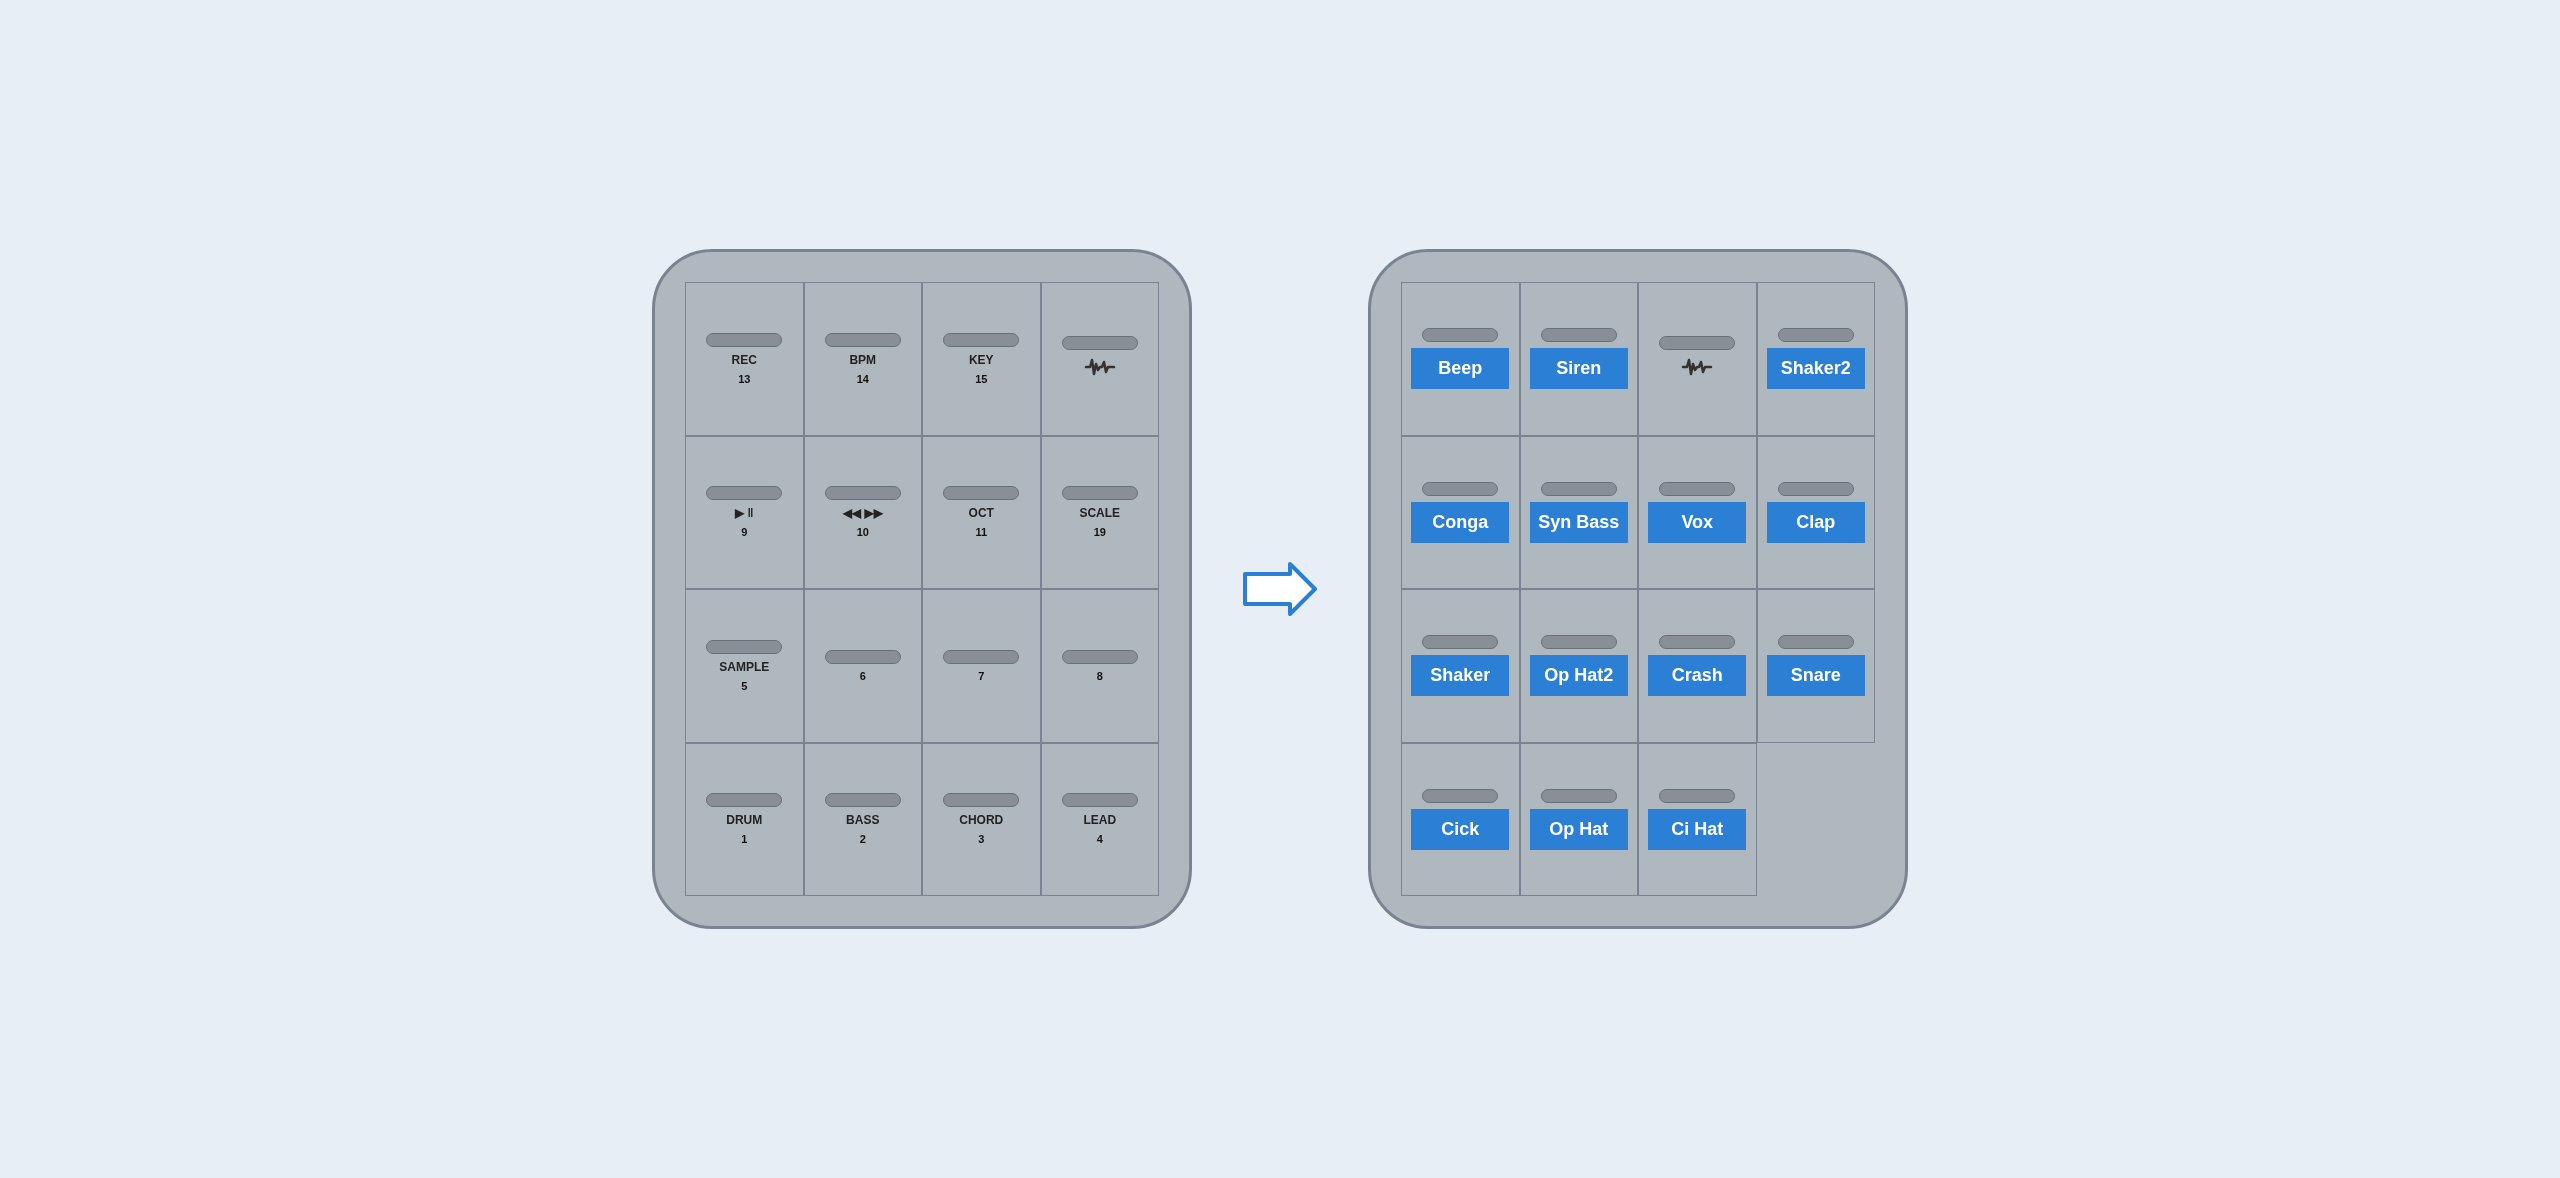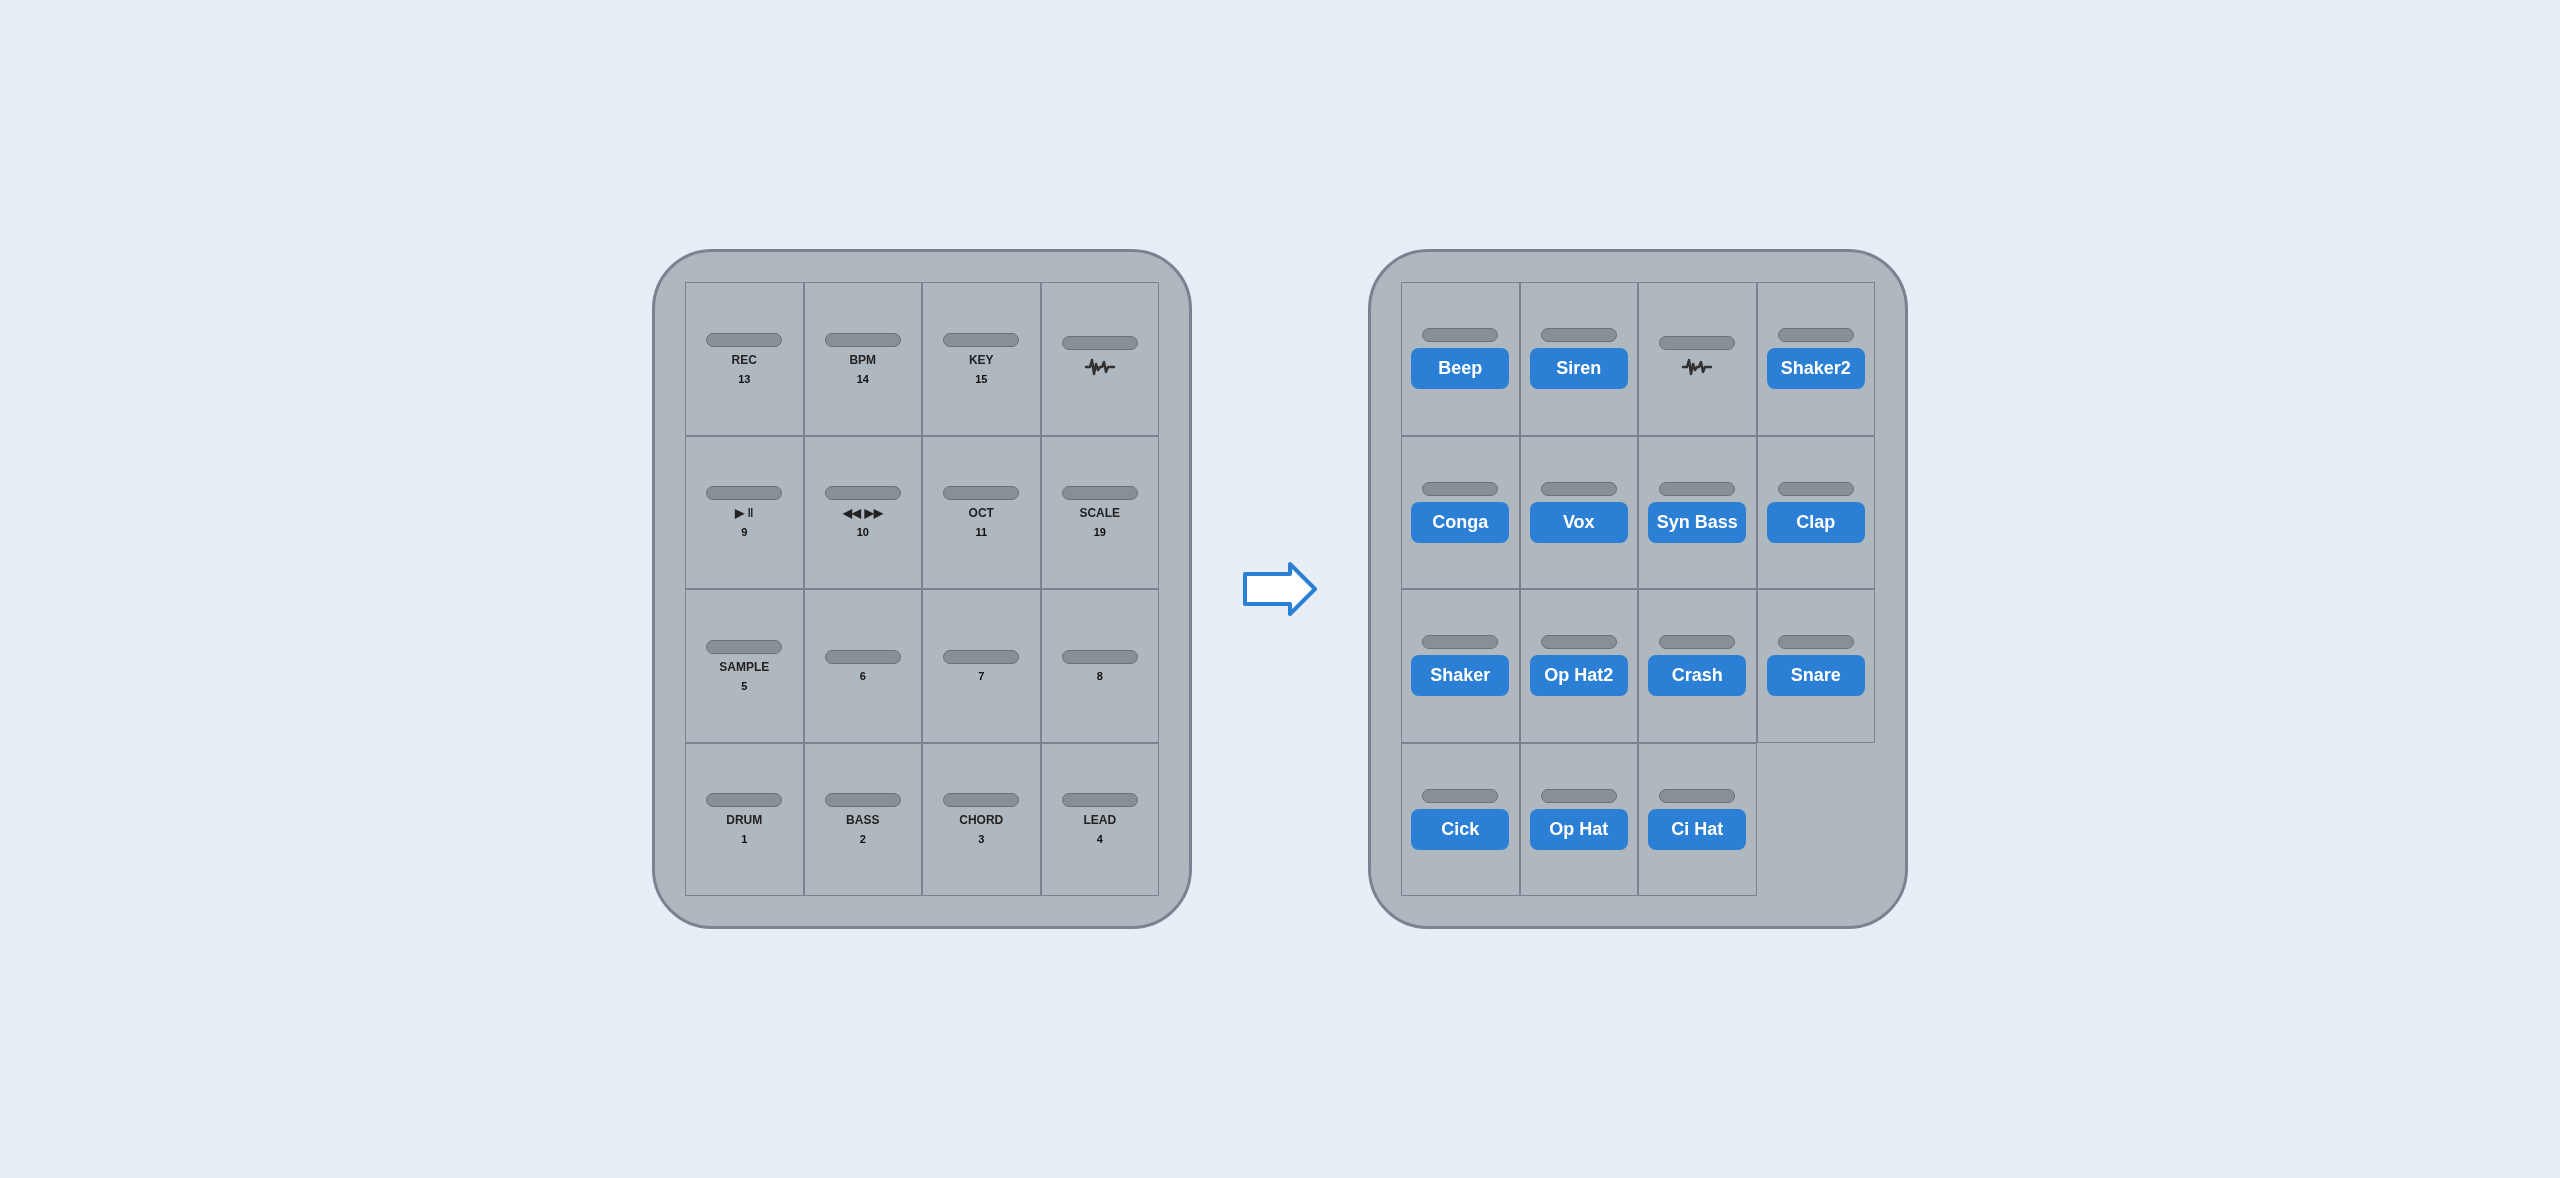--- a/index.html
+++ b/index.html
@@ -60,21 +60,21 @@
       line-height: 1.2;
     }
     .cell-number {
       font-size: 11px;
       font-weight: bold;
       color: #111;
     }
     .blue-btn {
       background: #2b7fd4;
       color: white;
-      border-radius: 8px;
+      border-radius: 0;
       font-size: 18px;
       font-weight: bold;
       width: 90%;
       padding: 10px 4px;
       text-align: center;
       border: none;
     }
     
     .arrow-container {
       display: flex;
@@ -199,25 +199,25 @@
         <div class="cell">
           <div class="led-bar"></div>
           <div class="blue-btn">Shaker2</div>
         </div>
         <div class="cell">
           <div class="led-bar"></div>
           <div class="blue-btn">Conga</div>
         </div>
         <div class="cell">
           <div class="led-bar"></div>
+          <div class="blue-btn">Syn Bass</div>
+        </div>
+        <div class="cell">
+          <div class="led-bar"></div>
           <div class="blue-btn">Vox</div>
-        </div>
-        <div class="cell">
-          <div class="led-bar"></div>
-          <div class="blue-btn">Syn Bass</div>
         </div>
         <div class="cell">
           <div class="led-bar"></div>
           <div class="blue-btn">Clap</div>
         </div>
         <div class="cell">
           <div class="led-bar"></div>
           <div class="blue-btn">Shaker</div>
         </div>
         <div class="cell">

